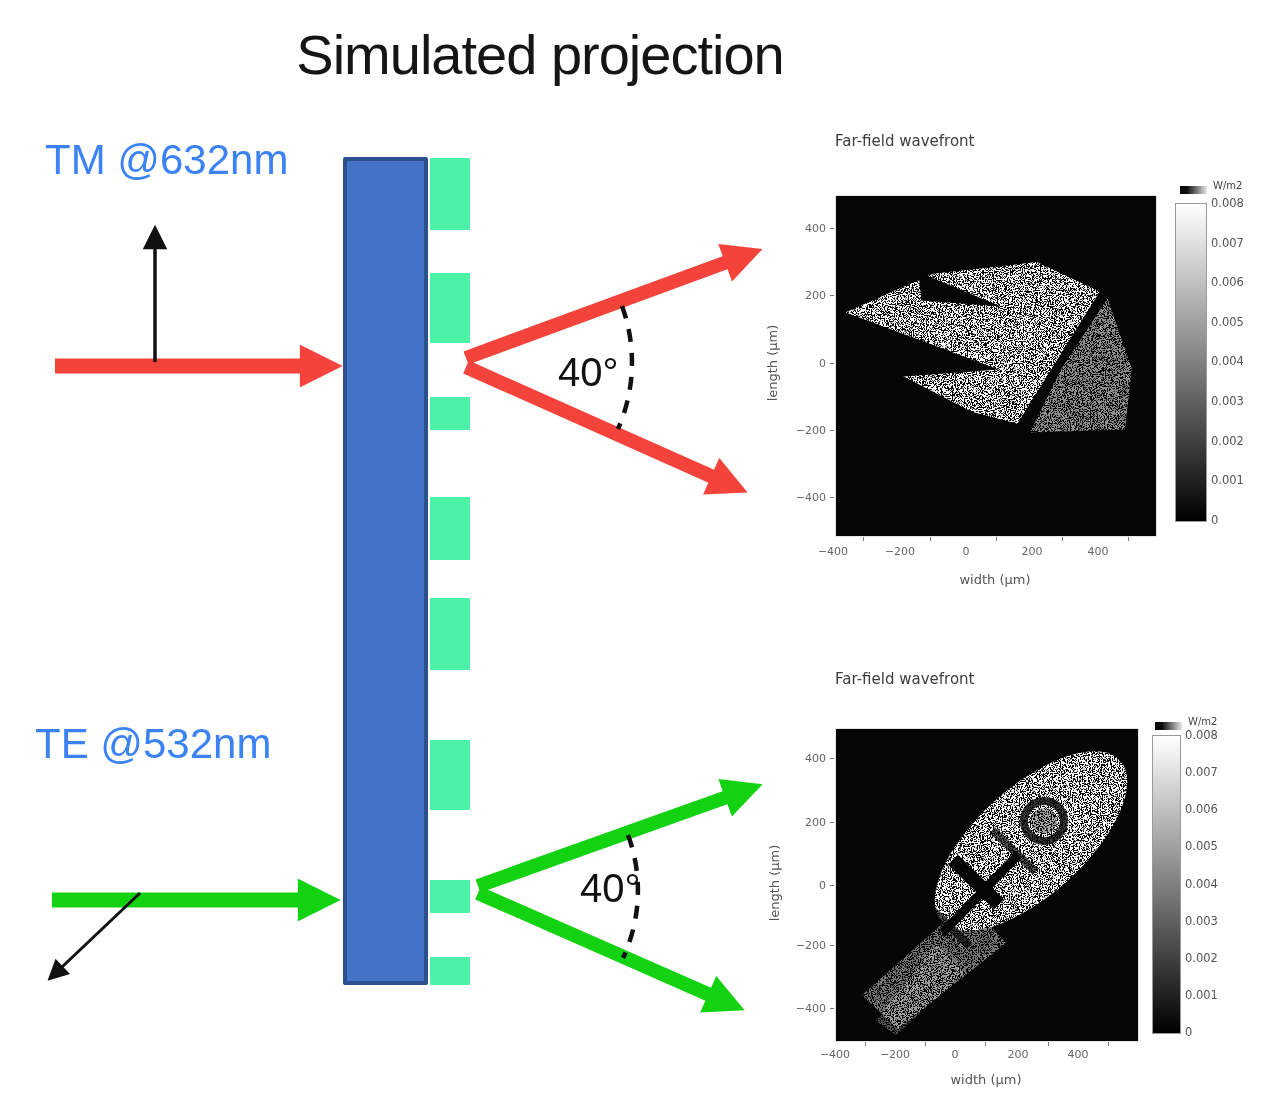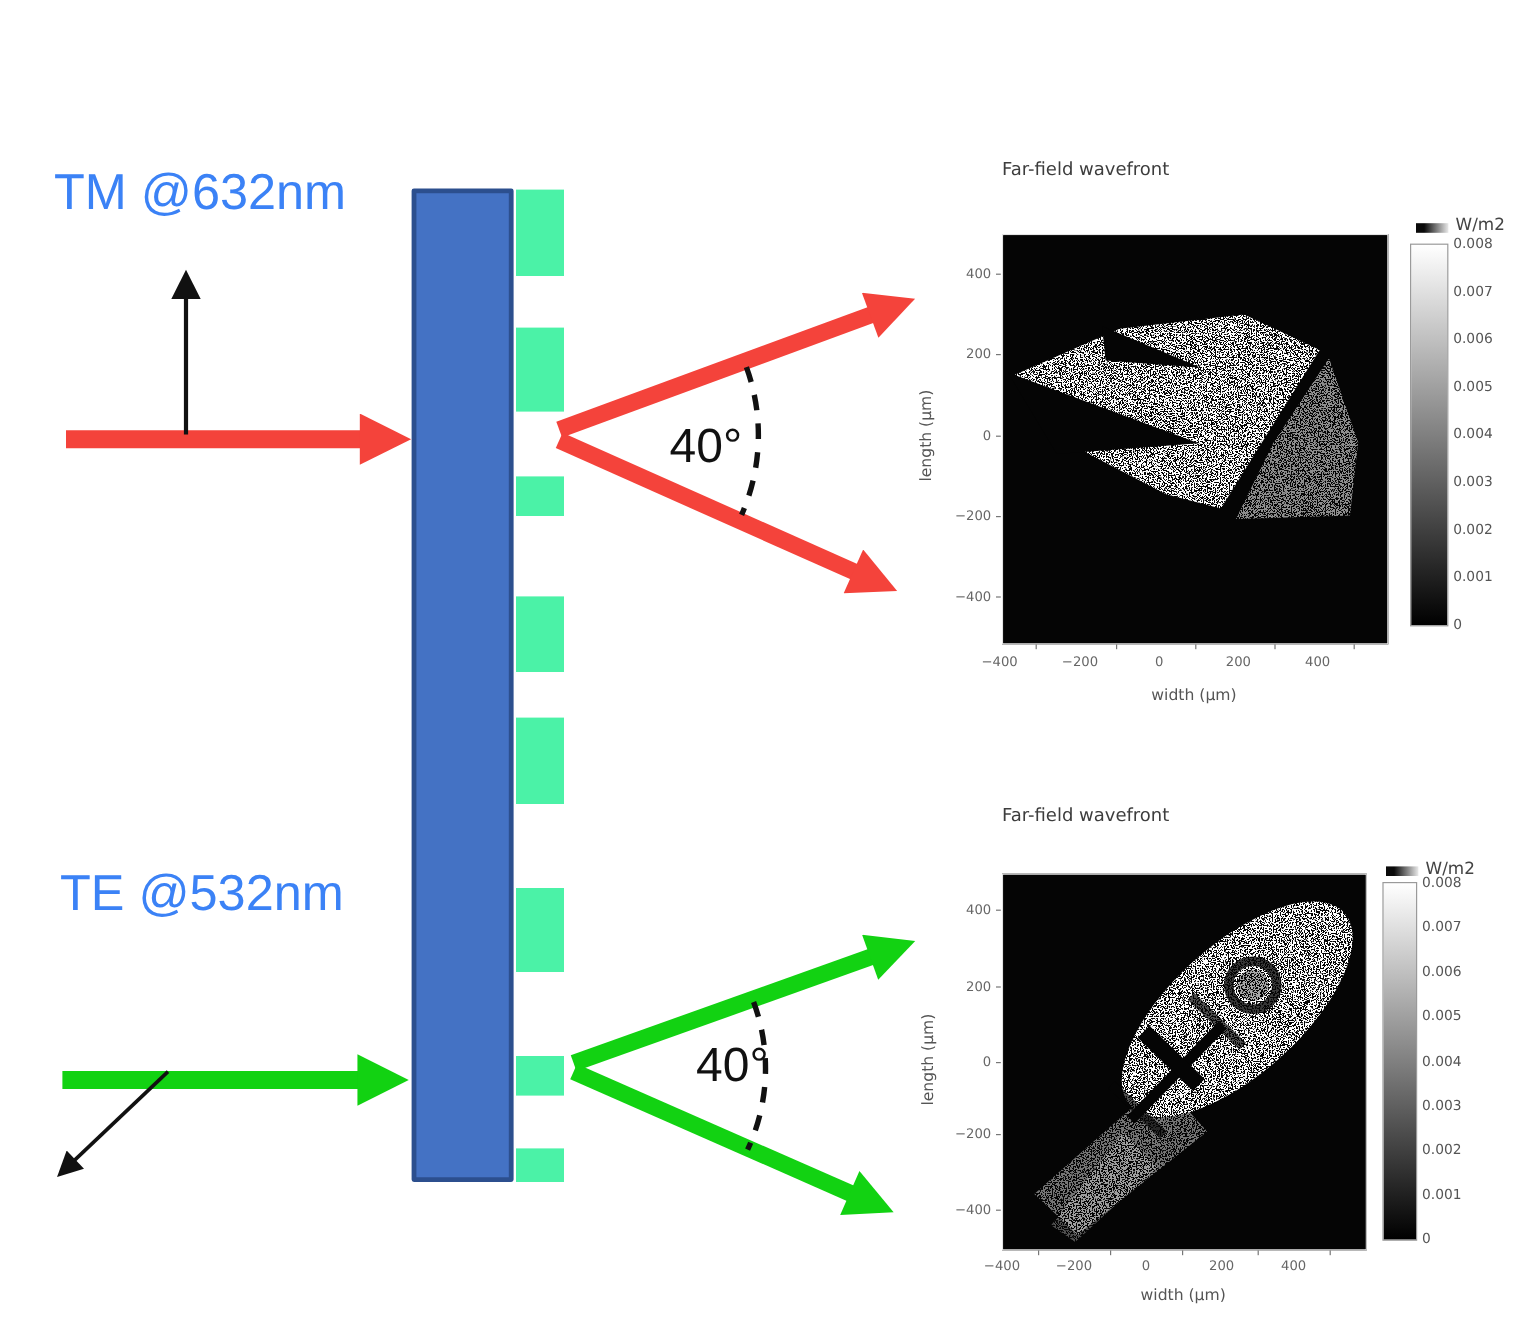--- a/index.html
+++ b/index.html
@@ -9,37 +9,38 @@
   .big-title{font-size:56px;letter-spacing:-1px;text-align:center;color:#151515;}
   .beam-label{font-size:42px;color:#3b82f6;}
   .angle-label{font-size:40px;color:#111;}
   .plot-title{font-family:"DejaVu Sans",sans-serif;font-size:15px;color:#3d3d3d;text-align:left;}
   .axis-label{font-family:"DejaVu Sans",sans-serif;font-size:13px;color:#555;text-align:center;}
   .ylab{transform:translate(-50%,-50%) rotate(-90deg);white-space:nowrap;}
   .tick{font-family:"DejaVu Sans",sans-serif;font-size:11px;color:#666;}
   .xt{transform:translateX(-50%);text-align:center;width:60px;margin-left:-30px;}
   .yt{width:50px;text-align:right;transform:translateY(-50%);}
   .cbt{font-family:"DejaVu Sans",sans-serif;font-size:11.5px;color:#555;transform:translateY(-50%);}
-  .cbunit{font-family:"DejaVu Sans",sans-serif;font-size:14px;color:#444;}
+  .cbunit{font-family:"DejaVu Sans",sans-serif;font-size:10px;color:#444;}
   .tickmark-x{width:1px;height:4px;background:#777;}
   .tickmark-y{width:4px;height:1px;background:#777;}
   .slab{background:#4472C4;border:4px solid #2c4f8e;border-radius:2px;}
   .tooth{background:#4BF2A7;width:40px;left:430px;}
   .cbar{border:1px solid #9a9a9a;background:linear-gradient(to bottom,#ffffff 0%,#808080 50%,#000000 100%);}
   .cbswatch{background:linear-gradient(to right,#0a0a0a 25%,#e9e9e9 100%);height:8px;width:27px;}
   .hm{border:1px solid #e3e3e3;background:#050505;}
 </style>
 </head>
 <body>
 
 <div id="stage">
 
+  <div class="abs big-title" style="left:200px;top:22px;width:680px;">Simulated projection</div>
 
   <div class="abs beam-label" style="left:45px;top:136px;">TM @632nm</div>
-  <div class="abs beam-label" style="left:50px;top:720px;">TE @532nm</div>
+  <div class="abs beam-label" style="left:35px;top:720px;">TE @532nm</div>
 
   <div class="abs slab" style="left:343px;top:157px;width:77px;height:820px;"></div>
 
   <div class="abs tooth" style="top:158px;height:72px;"></div>
   <div class="abs tooth" style="top:273px;height:70px;"></div>
   <div class="abs tooth" style="top:397px;height:33px;"></div>
   <div class="abs tooth" style="top:497px;height:63px;"></div>
   <div class="abs tooth" style="top:598px;height:72px;"></div>
   <div class="abs tooth" style="top:740px;height:70px;"></div>
   <div class="abs tooth" style="top:880px;height:33px;"></div>

